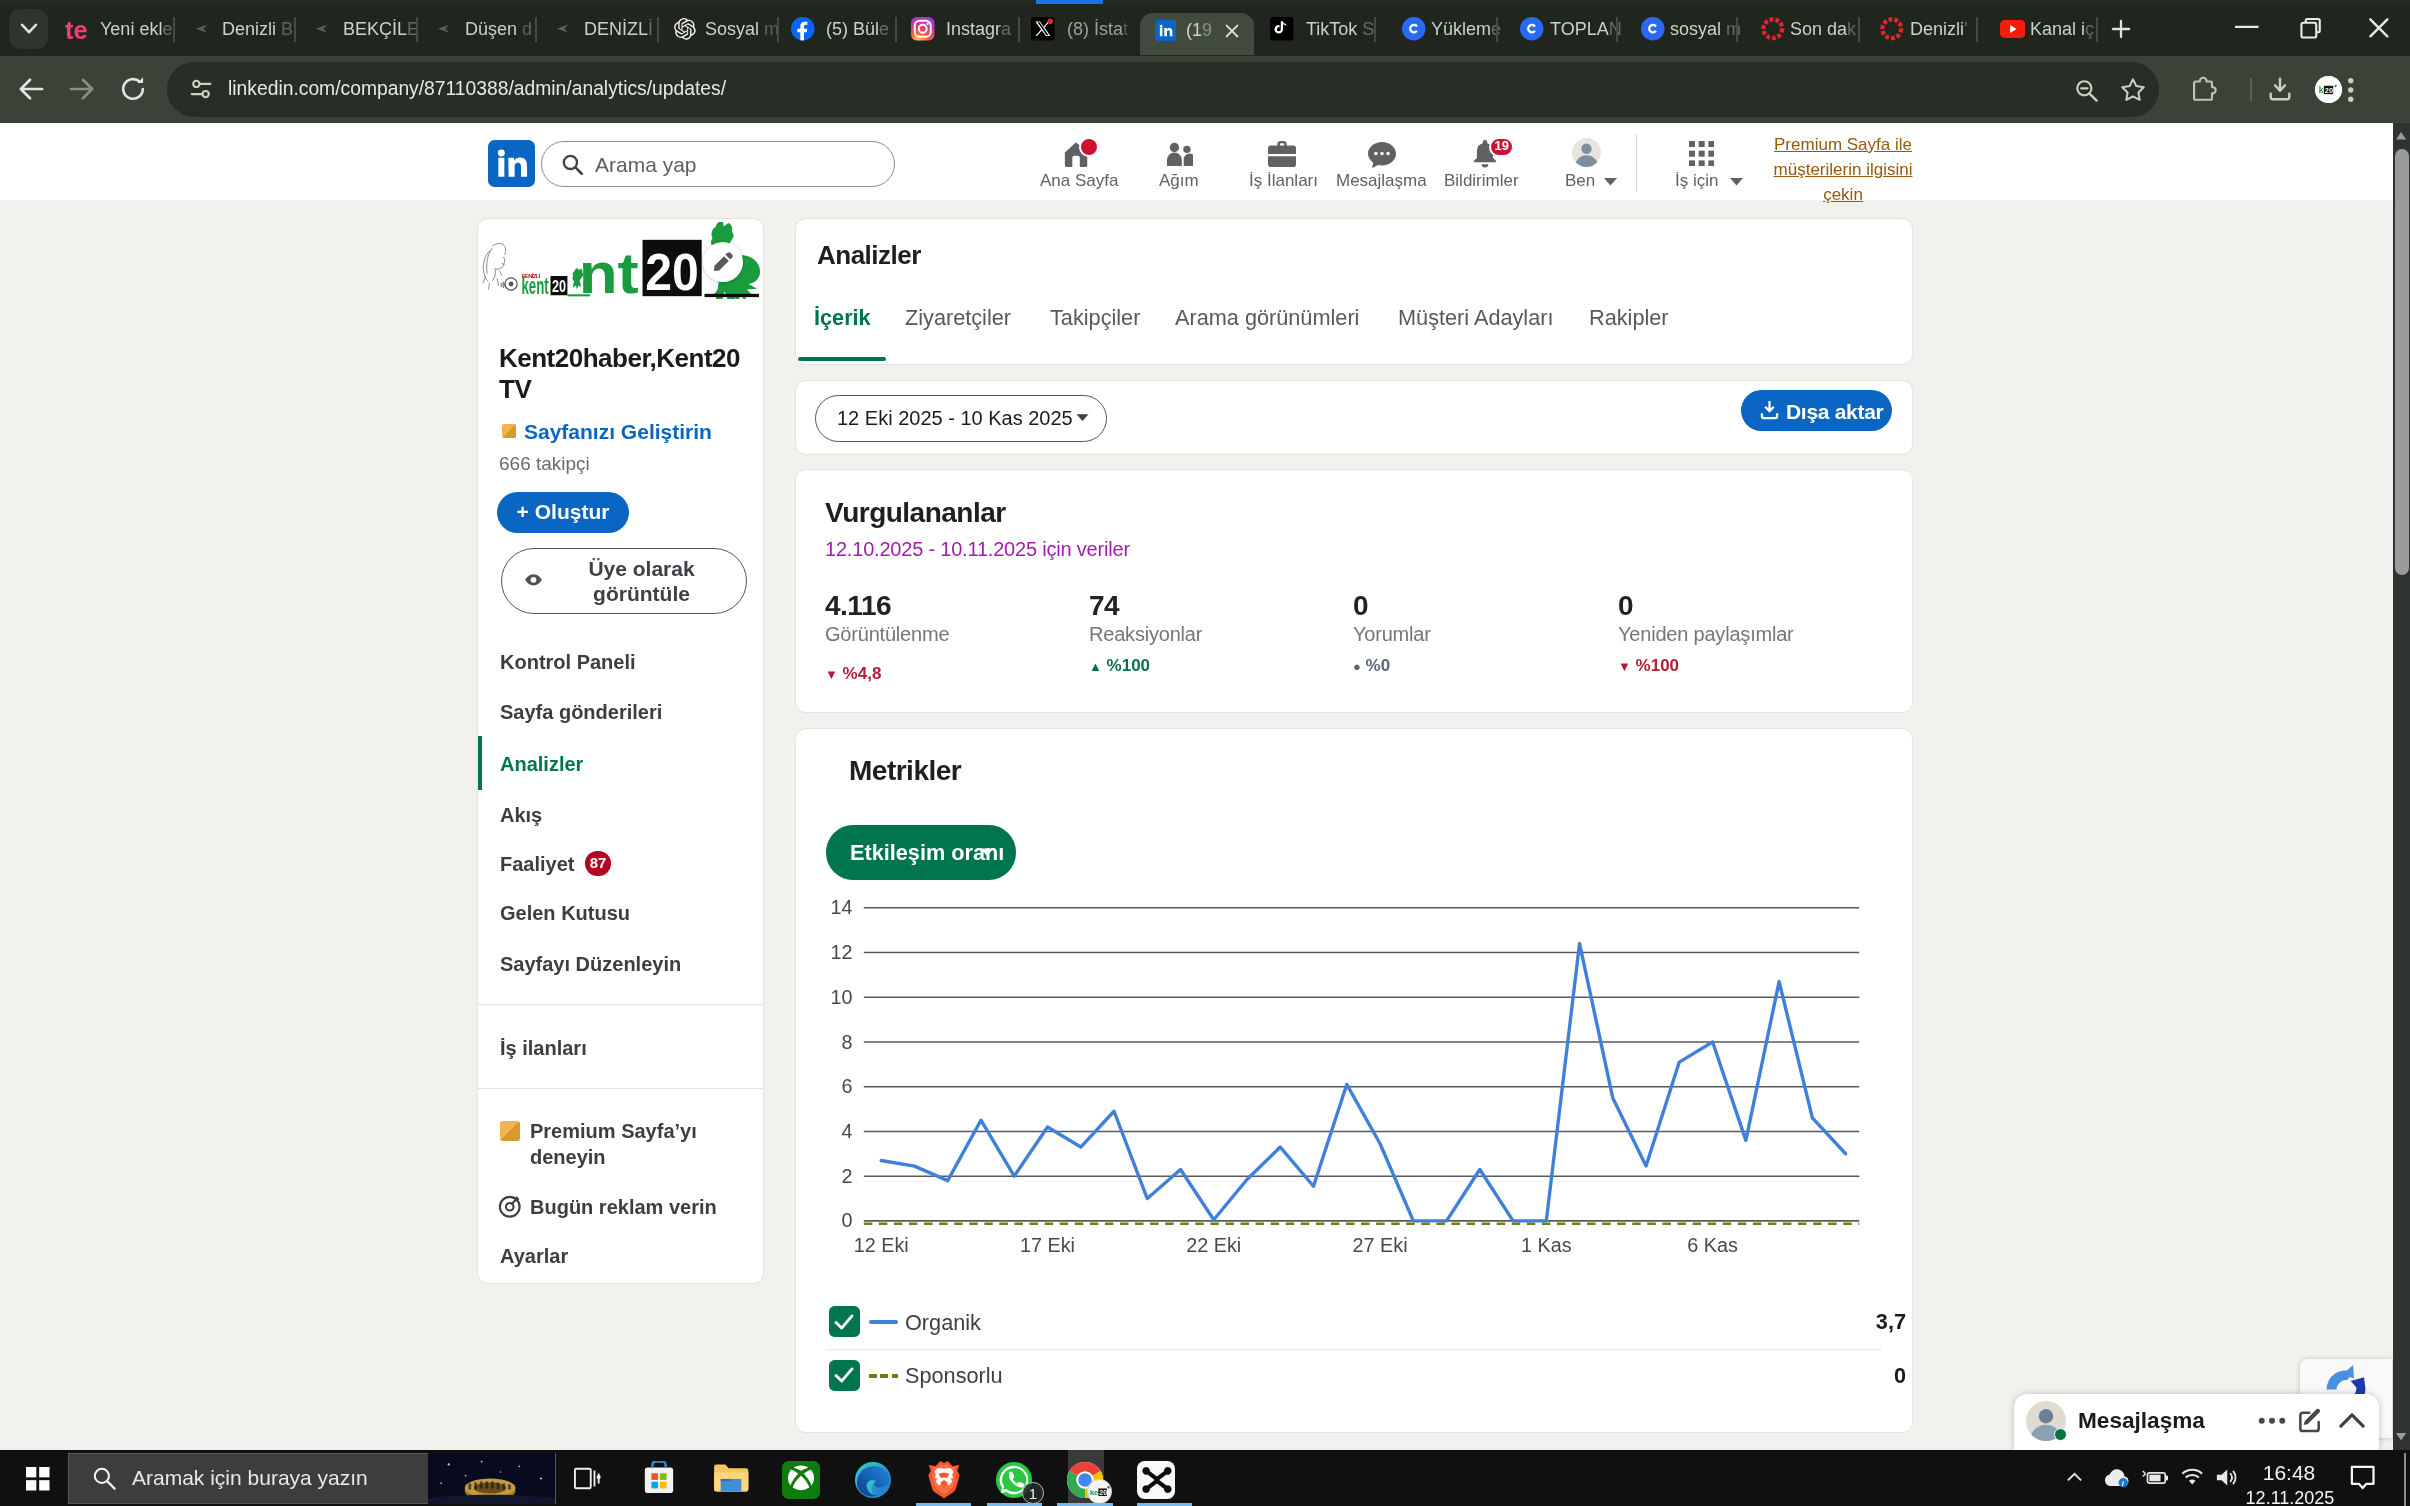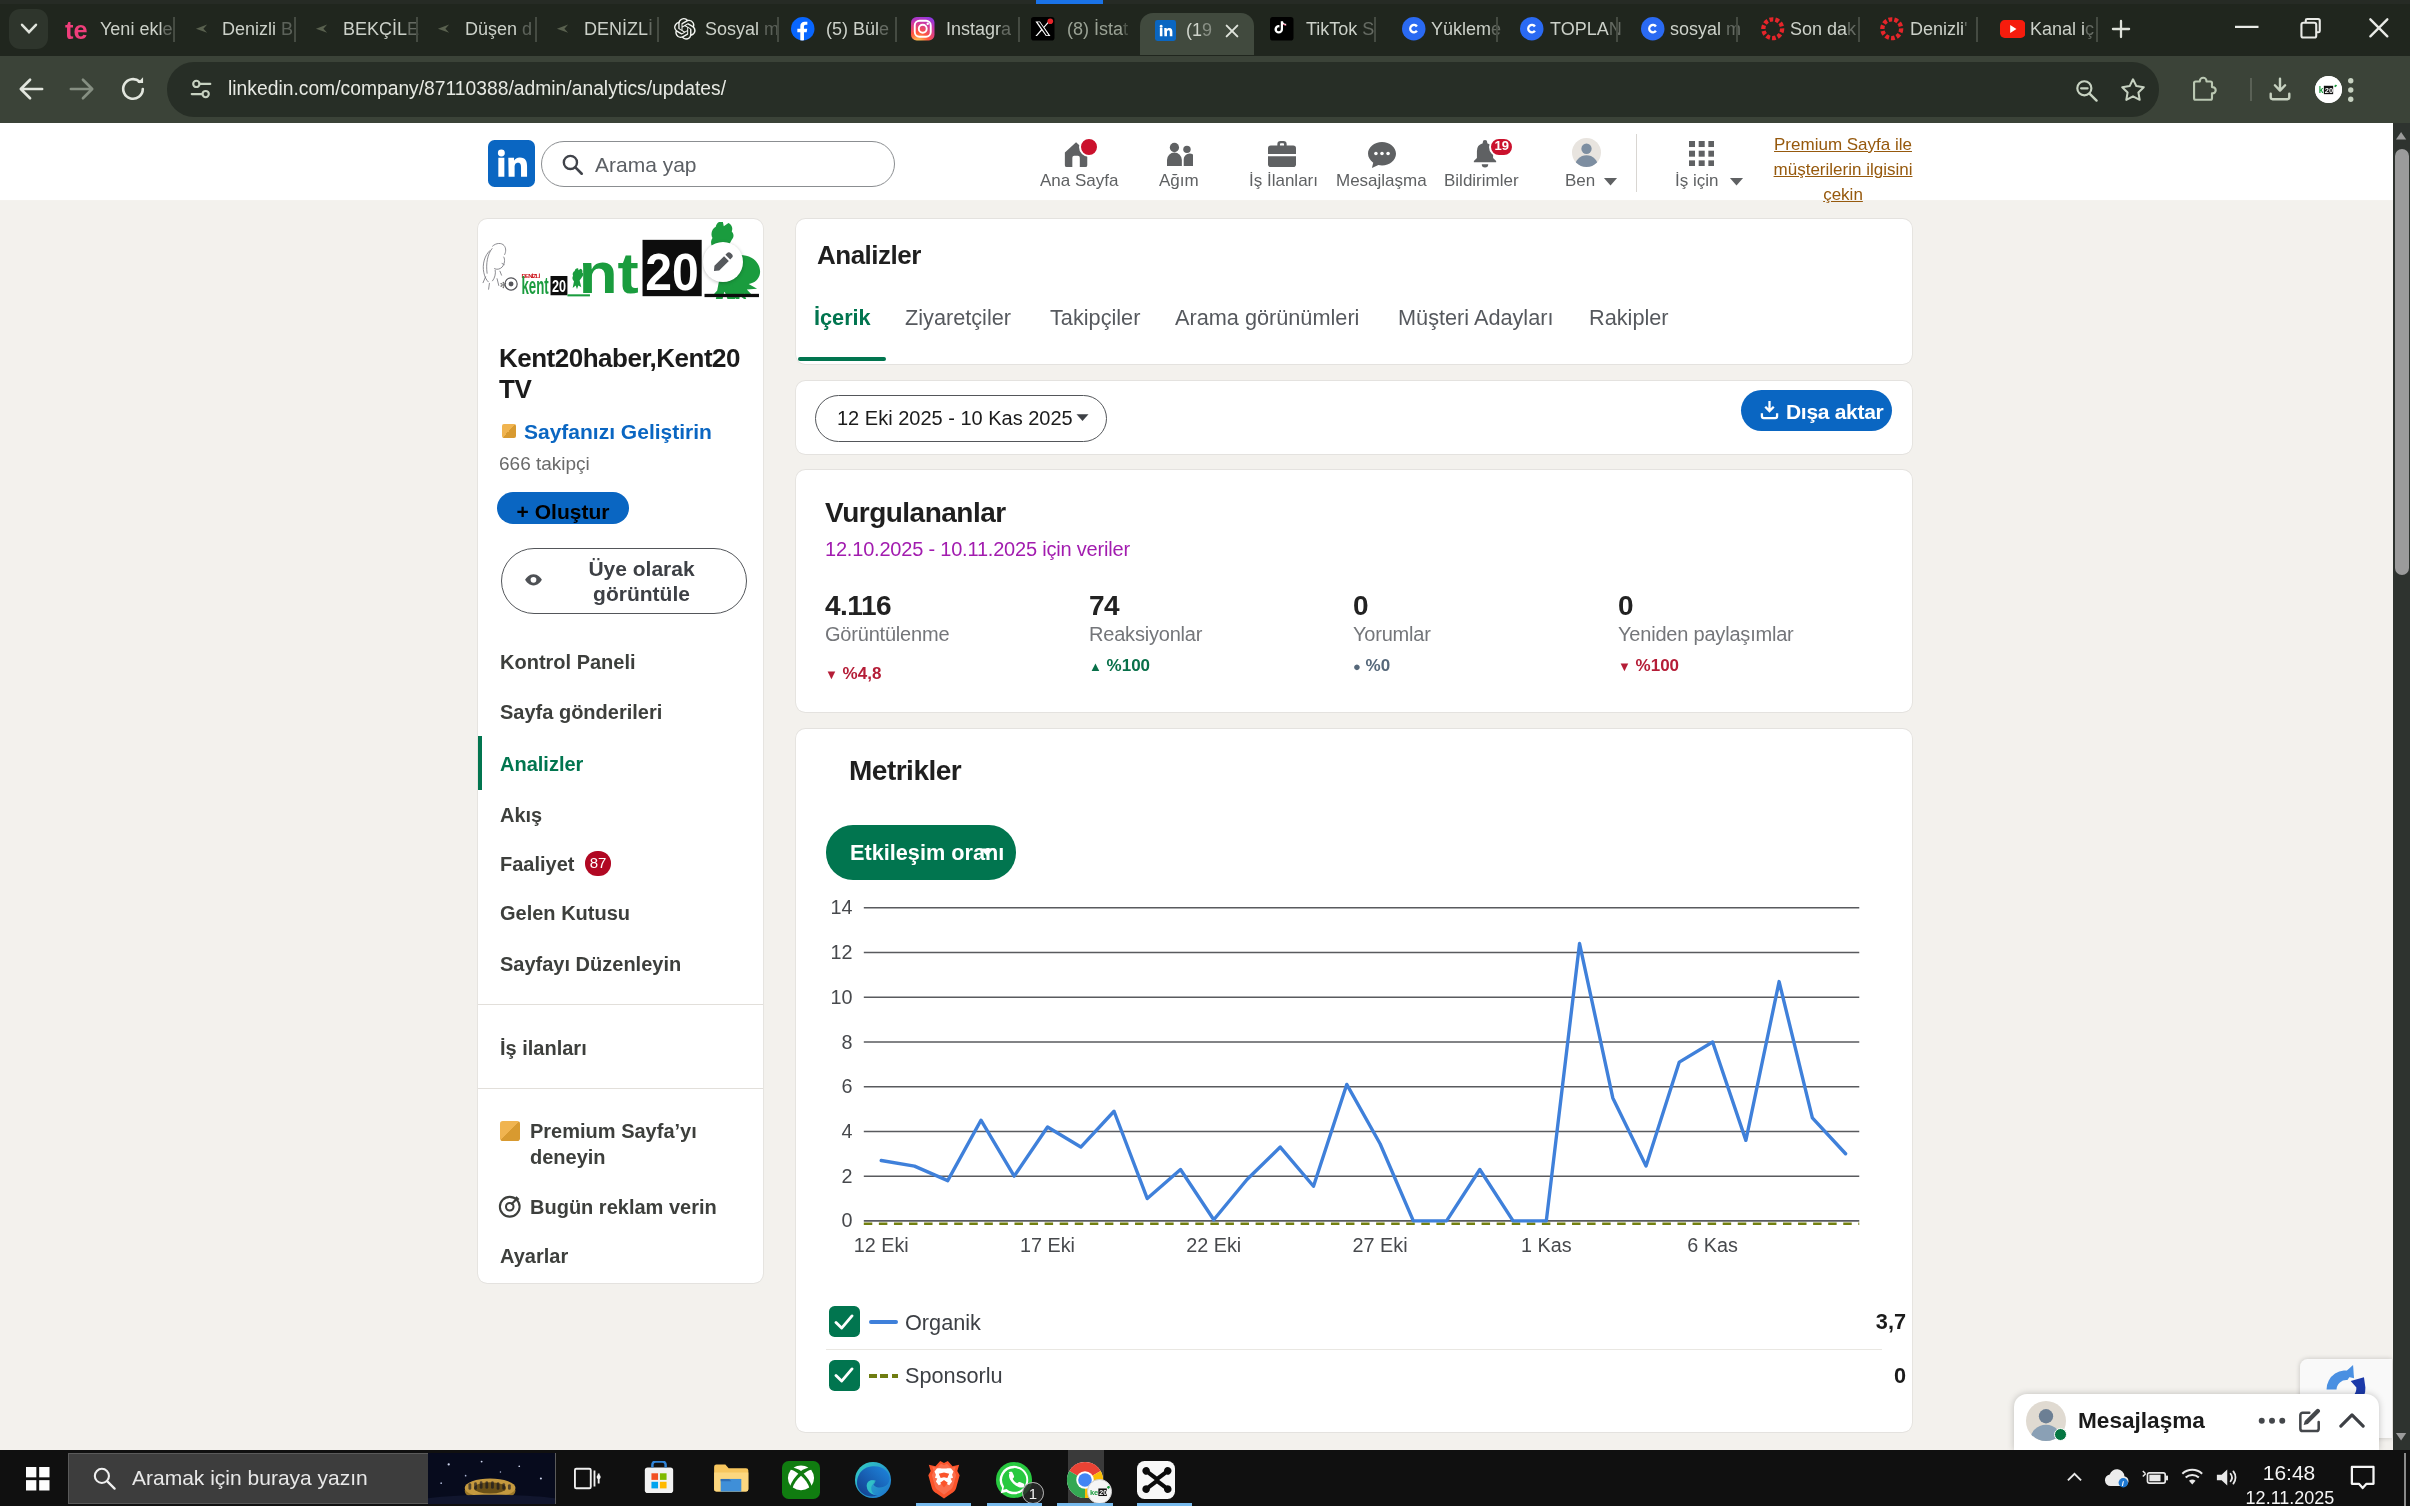--- a/index.html
+++ b/index.html
@@ -310,35 +310,35 @@
     <rect x="240" y="76.5" width="58" height="3.5" fill="#0d0d0d"></rect>
   </svg>
   <div class="abs" style="left:703px;top:242px;width:40px;height:40px;border-radius:50%;background:#fff;box-shadow:0 0.9px 3.8px rgba(0,0,0,0.25);"></div>
   <svg class="abs" style="left:713px;top:251px;" width="21" height="21" viewBox="0 0 22 22">
       <path fill="#56595d" d="M14.8 2.2 a2.6 2.6 0 0 1 3.7 0 l1.3 1.3 a2.6 2.6 0 0 1 0 3.7 L18 9 L13 4z M11.6 5.4 L16.6 10.4 L6.5 20.5 L1 21 L1.5 15.5z"></path>
     </svg>
   <div class="abs" style="left:499px;top:343px;width:254px;font-size:26px;line-height:31px;letter-spacing:-0.5px;font-weight:bold;color:#1b1b1b;">Kent20haber,Kent20 TV</div>
   <div class="abs" style="left:502px;top:424px;width:14px;height:14px;background:linear-gradient(135deg,#f0b450 50%,#d89a30 50%);border-radius:1.9px;"></div>
   <div class="abs" style="left:524px;top:420px;font-size:21px;font-weight:bold;color:#0a66c2;">Sayfanızı Geliştirin</div>
   <div class="abs" style="left:499px;top:453px;font-size:19px;color:#6b6b6b;">666 takipçi</div>
-  <div class="abs" style="left:497px;top:492px;width:132px;height:32px;border-radius:21px;background:#0a66c2;color:#000000;font-size:21px;font-weight:bold;text-align:center;line-height:40px;">+ Oluştur</div>
+  <div class="abs" style="left:497px;top:492px;width:132px;height:41px;border-radius:21px;background:#0a66c2;color:#ffffff;font-size:21px;font-weight:bold;text-align:center;line-height:40px;">+ Oluştur</div>
   <div class="abs" style="left:501px;top:548px;width:246px;height:66px;border-radius:33px;border:1.9px solid #53565a;"></div>
   <svg class="abs" style="left:523px;top:573px;" width="22.6" height="16" viewBox="0 0 26 20">
       <path d="M12 1.5 C6.5 1.5 3 5.8 1.5 8.5 C3 11.2 6.5 15.5 12 15.5 C17.5 15.5 21 11.2 22.5 8.5 C21 5.8 17.5 1.5 12 1.5z" fill="#4e5155"></path>
       <circle cx="12" cy="8.5" r="3.6" fill="#fff"></circle>
     </svg>
   <div class="abs" style="left:557px;top:556px;width:169px;font-size:21px;line-height:25.4px;font-weight:bold;color:#3d4045;text-align:center;">Üye olarak görüntüle</div>
 
   <div class="abs menuitem" style="left:500px;top:651px;">Kontrol Paneli</div>
   <div class="abs menuitem" style="left:500px;top:701px;">Sayfa gönderileri</div>
   <div class="abs" style="left:478px;top:736px;width:3.8px;height:54px;background:#01754f;"></div>
   <div class="abs menuitem" style="left:500px;top:753px;color:#01754f;">Analizler</div>
   <div class="abs menuitem" style="left:500px;top:804px;">Akış</div>
   <div class="abs menuitem" style="left:500px;top:853px;">Faaliyet</div>
-  <div class="abs" style="left:585px;top:851px;min-width:26px;height:24.5px;border-radius:12.2px;background:#b10823;color:#fff;font-size:15px;font-weight:normal;text-align:center;line-height:24.5px;padding:0 3.8px;">87</div>
+  <div class="abs" style="left:585px;top:851px;min-width:26px;height:24.5px;border-radius:12.2px;background:#b10823;color:#fff;font-size:15px;font-weight:bold;text-align:center;line-height:24.5px;padding:0 3.8px;">87</div>
   <div class="abs menuitem" style="left:500px;top:902px;">Gelen Kutusu</div>
   <div class="abs menuitem" style="left:500px;top:953px;">Sayfayı Düzenleyin</div>
   <div class="abs" style="left:478px;top:1004px;width:285px;height:0.9px;background:#e2dfda;"></div>
   <div class="abs menuitem" style="left:500px;top:1037px;">İş ilanları</div>
   <div class="abs" style="left:478px;top:1088px;width:285px;height:0.9px;background:#e2dfda;"></div>
   <div class="abs" style="left:500px;top:1121px;width:20px;height:20px;background:linear-gradient(135deg,#f0b450 50%,#d89a30 50%);border-radius:2.8px;"></div>
   <div class="abs menuitem" style="left:530px;top:1118px;width:169px;line-height:26px;white-space:normal;">Premium Sayfa’yı deneyin</div>
   <svg class="abs" style="left:498px;top:1195px;" width="23.5" height="23.5" viewBox="0 0 25 25">
       <circle cx="12.5" cy="12.5" r="10.5" fill="none" stroke="#3d3f3c" stroke-width="2.2"></circle>
       <circle cx="12.5" cy="12.5" r="4" fill="none" stroke="#3d3f3c" stroke-width="2.2"></circle>

